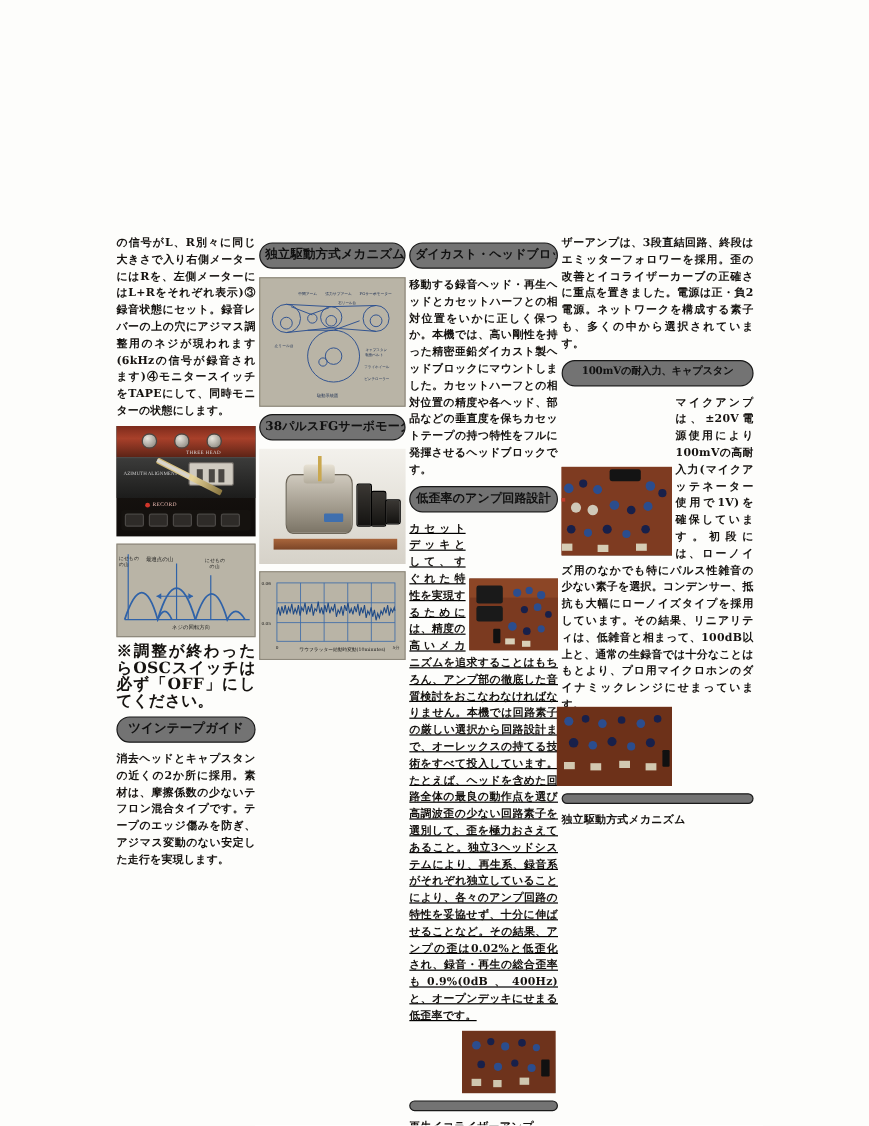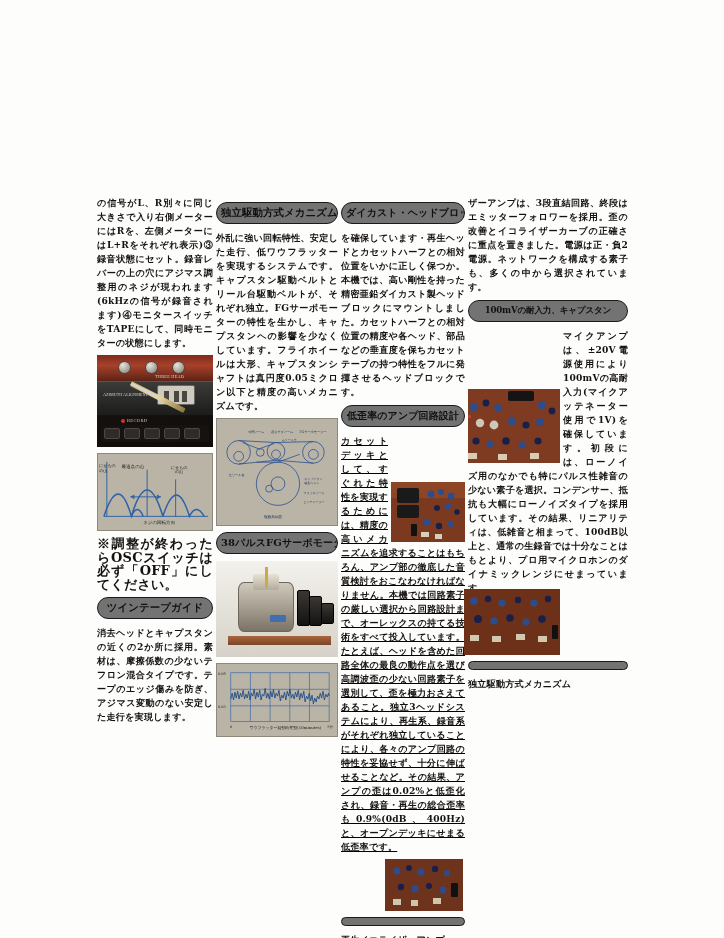--- a/index.html
+++ b/index.html
@@ -185,21 +185,20 @@
 
     <div class="pill">ツインテープガイド</div>
 
     <div class="body-text">消去ヘッドとキャプスタンの近くの2か所に採用。素材は、摩擦係数の少ないテフロン混合タイプです。テープのエッジ傷みを防ぎ、アジマス変動のない安定した走行を実現します。</div>
   </div>
 
   <div class="col" id="col2">
 
     <div class="pill">独立駆動方式メカニズム</div>
 
-    <div class="body-text">外乱に強い回転特性、安定した走行、低ワウフラッターを実現するシステムです。キャプスタン駆動ベルトとリール台駆動ベルトが、それぞれ独立。FGサーボモーターの特性を生かし、キャプスタンへの影響を少なくしています。フライホイールは大形、キャプスタンシャフトは真円度0.05ミクロン以下と精度の高いメカニズムです。</div>
 
     <div class="photo mech">
       <svg viewBox="0 0 122 108" preserveAspectRatio="none">
         <rect x="0" y="0" width="122" height="108" fill="#b9b4a6"></rect>
         <g stroke="#2a4f8f" fill="none" stroke-width="0.8">
           <circle cx="22" cy="34" r="12"></circle>
           <circle cx="22" cy="38" r="5"></circle>
           <circle cx="60" cy="33" r="9"></circle>
           <circle cx="60" cy="36" r="4.5"></circle>
           <circle cx="98" cy="34" r="11"></circle>
@@ -267,21 +266,21 @@
           <text x="112" y="66" font-size="3.6">5分</text>
         </g>
       </svg>
     </div>
   </div>
 
   <div class="col" id="col3">
 
     <div class="pill small">ダイカスト・ヘッドブロック</div>
 
-    <div class="body-text">を確保しています・再生ヘッドとカセットハーフとの相対位置をいかに正しく保つか。本機では、高い剛性を持った精密亜鉛ダイカスト製ヘッドブロックにマウントしました。カセットハーフとの相対位置の精度や各ヘッド、部品などの垂直度を保ちカセットテープの持つ特性をフルに発揮させるヘッドブロックです。</div>
+    <div class="body-text">移動する録音ヘッド・再生ヘッドとカセットハーフとの相対位置をいかに正しく保つか。本機では、高い剛性を持った精密亜鉛ダイカスト製ヘッドブロックにマウントしました。カセットハーフとの相対位置の精度や各ヘッド、部品などの垂直度を保ちカセットテープの持つ特性をフルに発揮させるヘッドブロックです。</div>
 
     <div class="pill small">低歪率のアンプ回路設計</div>
 
     <div style="overflow:hidden;text-decoration:underline;">
       <div class="photo pcb float-right" style="width:74px;height:60px;margin-top:48px;">
         <svg viewBox="0 0 74 60" preserveAspectRatio="none">
           <rect width="74" height="60" fill="#7b3a20"></rect>
           <rect x="0" y="0" width="74" height="16" fill="#8c4626"></rect>
           <rect x="6" y="6" width="22" height="15" rx="2" fill="#1a1a1a"></rect>
           <rect x="6" y="23" width="22" height="13" rx="2" fill="#1a1a1a"></rect>

